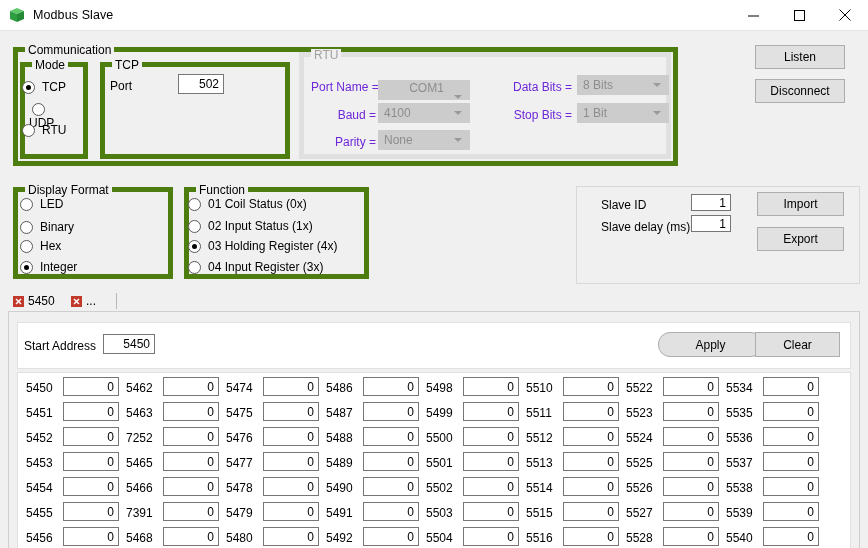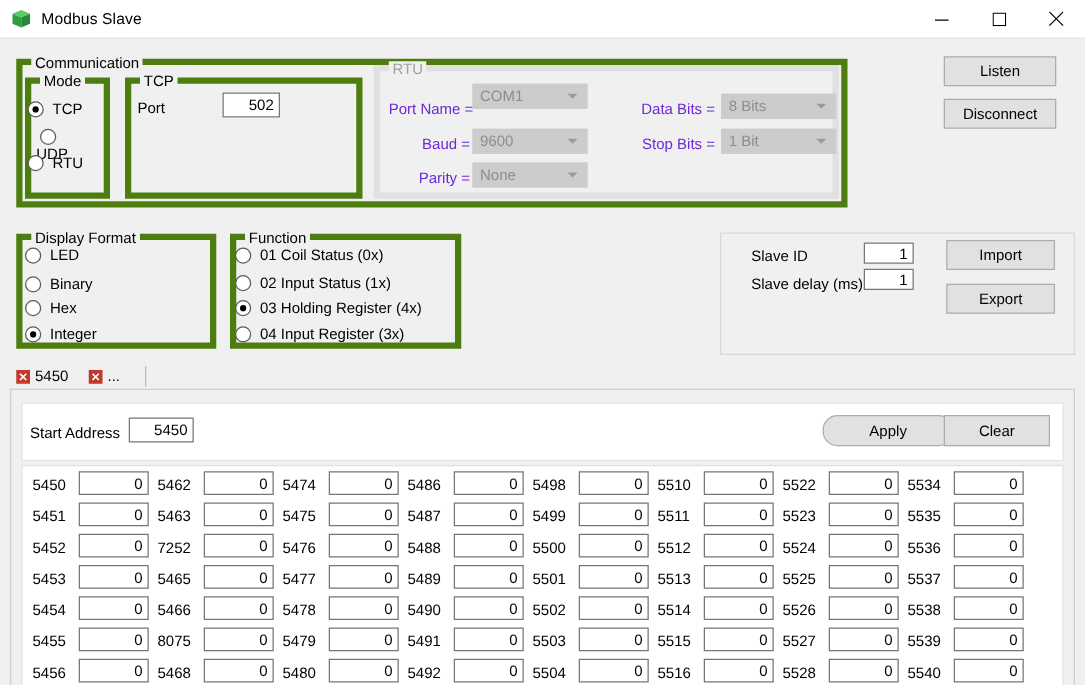--- a/index.html
+++ b/index.html
@@ -209,28 +209,28 @@
   <div class="legend">TCP</div>
 </div>
 <div class="lbl" style="left:110px; top:79px;">Port</div>
 <div class="tbox" style="left:178px; top:74px; width:46px; height:20px;">502</div>
 
 <div class="group disabled" style="left:299px; top:52px; width:372px; height:107px; border-color:#e0e0e0;">
   <div class="legend">RTU</div>
 </div>
 
 <div class="lbl dim" style="left:311px; top:80px; width:65px; text-align:right;">Port Name =</div>
-<div class="combo" style="left:378px; top:67px; width:92px; height:20px;">
+<div class="combo" style="left:378px; top:80px; width:92px; height:20px;flex-direction:column;">
   <span>COM1</span>
   <span class="arrow"></span>
 </div>
 
 <div class="lbl dim" style="left:311px; top:108px; width:65px; text-align:right;">Baud =</div>
 <div class="combo" style="left:378px; top:103px; width:92px; height:20px;">
-  <span>9600</span>
+  <span>4100</span>
   <span class="arrow"></span>
 </div>
 
 <div class="lbl dim" style="left:311px; top:135px; width:65px; text-align:right;">Parity =</div>
 <div class="combo" style="left:378px; top:130px; width:92px; height:20px;">
   <span>None</span>
   <span class="arrow"></span>
 </div>
 
 <div class="lbl dim" style="left:508px; top:80px; width:64px; text-align:right;">Data Bits =</div>
@@ -345,21 +345,21 @@
     <div class="cell-addr" style="left: 108px; top: 8px;">5462</div>
     <div class="cell-box" style="left: 145px; top: 4px; width: 56px; height: 19px;">0</div>
     <div class="cell-addr" style="left: 108px; top: 33px;">5463</div>
     <div class="cell-box" style="left: 145px; top: 29px; width: 56px; height: 19px;">0</div>
     <div class="cell-addr" style="left: 108px; top: 58px;">7252</div>
     <div class="cell-box" style="left: 145px; top: 54px; width: 56px; height: 19px;">0</div>
     <div class="cell-addr" style="left: 108px; top: 83px;">5465</div>
     <div class="cell-box" style="left: 145px; top: 79px; width: 56px; height: 19px;">0</div>
     <div class="cell-addr" style="left: 108px; top: 108px;">5466</div>
     <div class="cell-box" style="left: 145px; top: 104px; width: 56px; height: 19px;">0</div>
-    <div class="cell-addr" style="left: 108px; top: 133px;">8075</div>
+    <div class="cell-addr" style="left: 108px; top: 133px;">7391</div>
     <div class="cell-box" style="left: 145px; top: 129px; width: 56px; height: 19px;">0</div>
     <div class="cell-addr" style="left: 108px; top: 158px;">5468</div>
     <div class="cell-box" style="left: 145px; top: 154px; width: 56px; height: 19px;">0</div>
     <div class="cell-addr" style="left: 208px; top: 8px;">5474</div>
     <div class="cell-box" style="left: 245px; top: 4px; width: 56px; height: 19px;">0</div>
     <div class="cell-addr" style="left: 208px; top: 33px;">5475</div>
     <div class="cell-box" style="left: 245px; top: 29px; width: 56px; height: 19px;">0</div>
     <div class="cell-addr" style="left: 208px; top: 58px;">5476</div>
     <div class="cell-box" style="left: 245px; top: 54px; width: 56px; height: 19px;">0</div>
     <div class="cell-addr" style="left: 208px; top: 83px;">5477</div>

